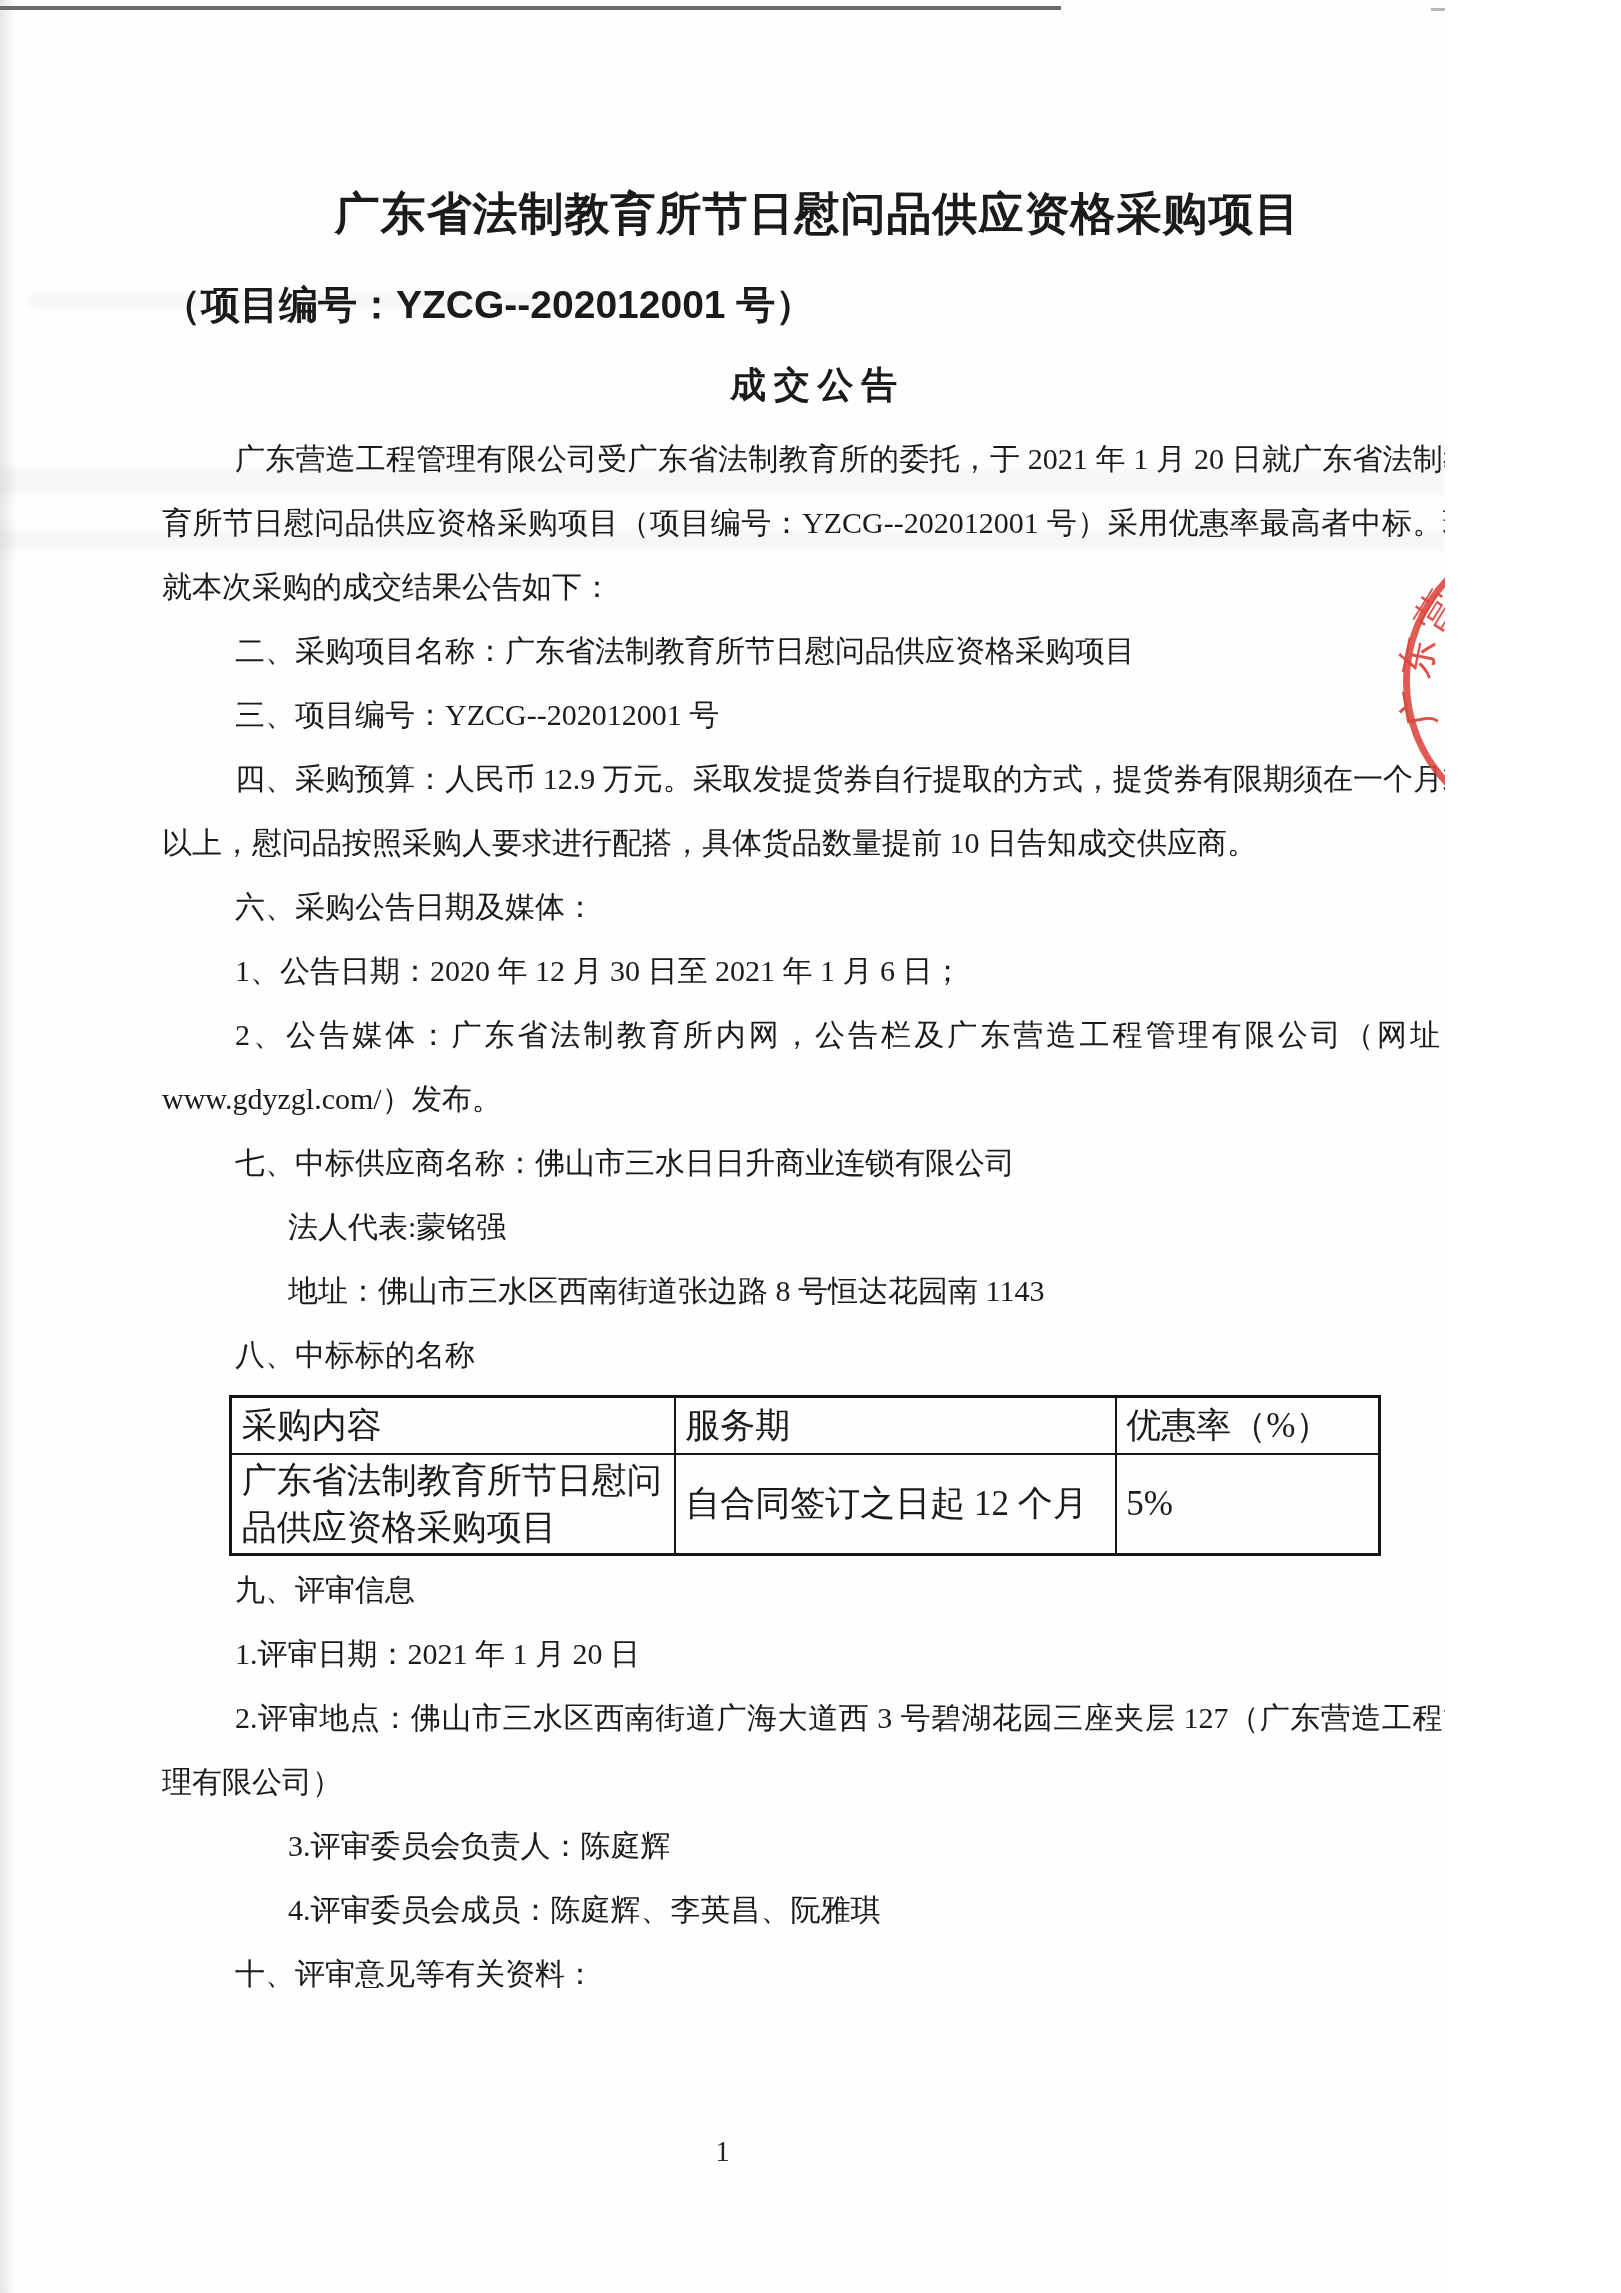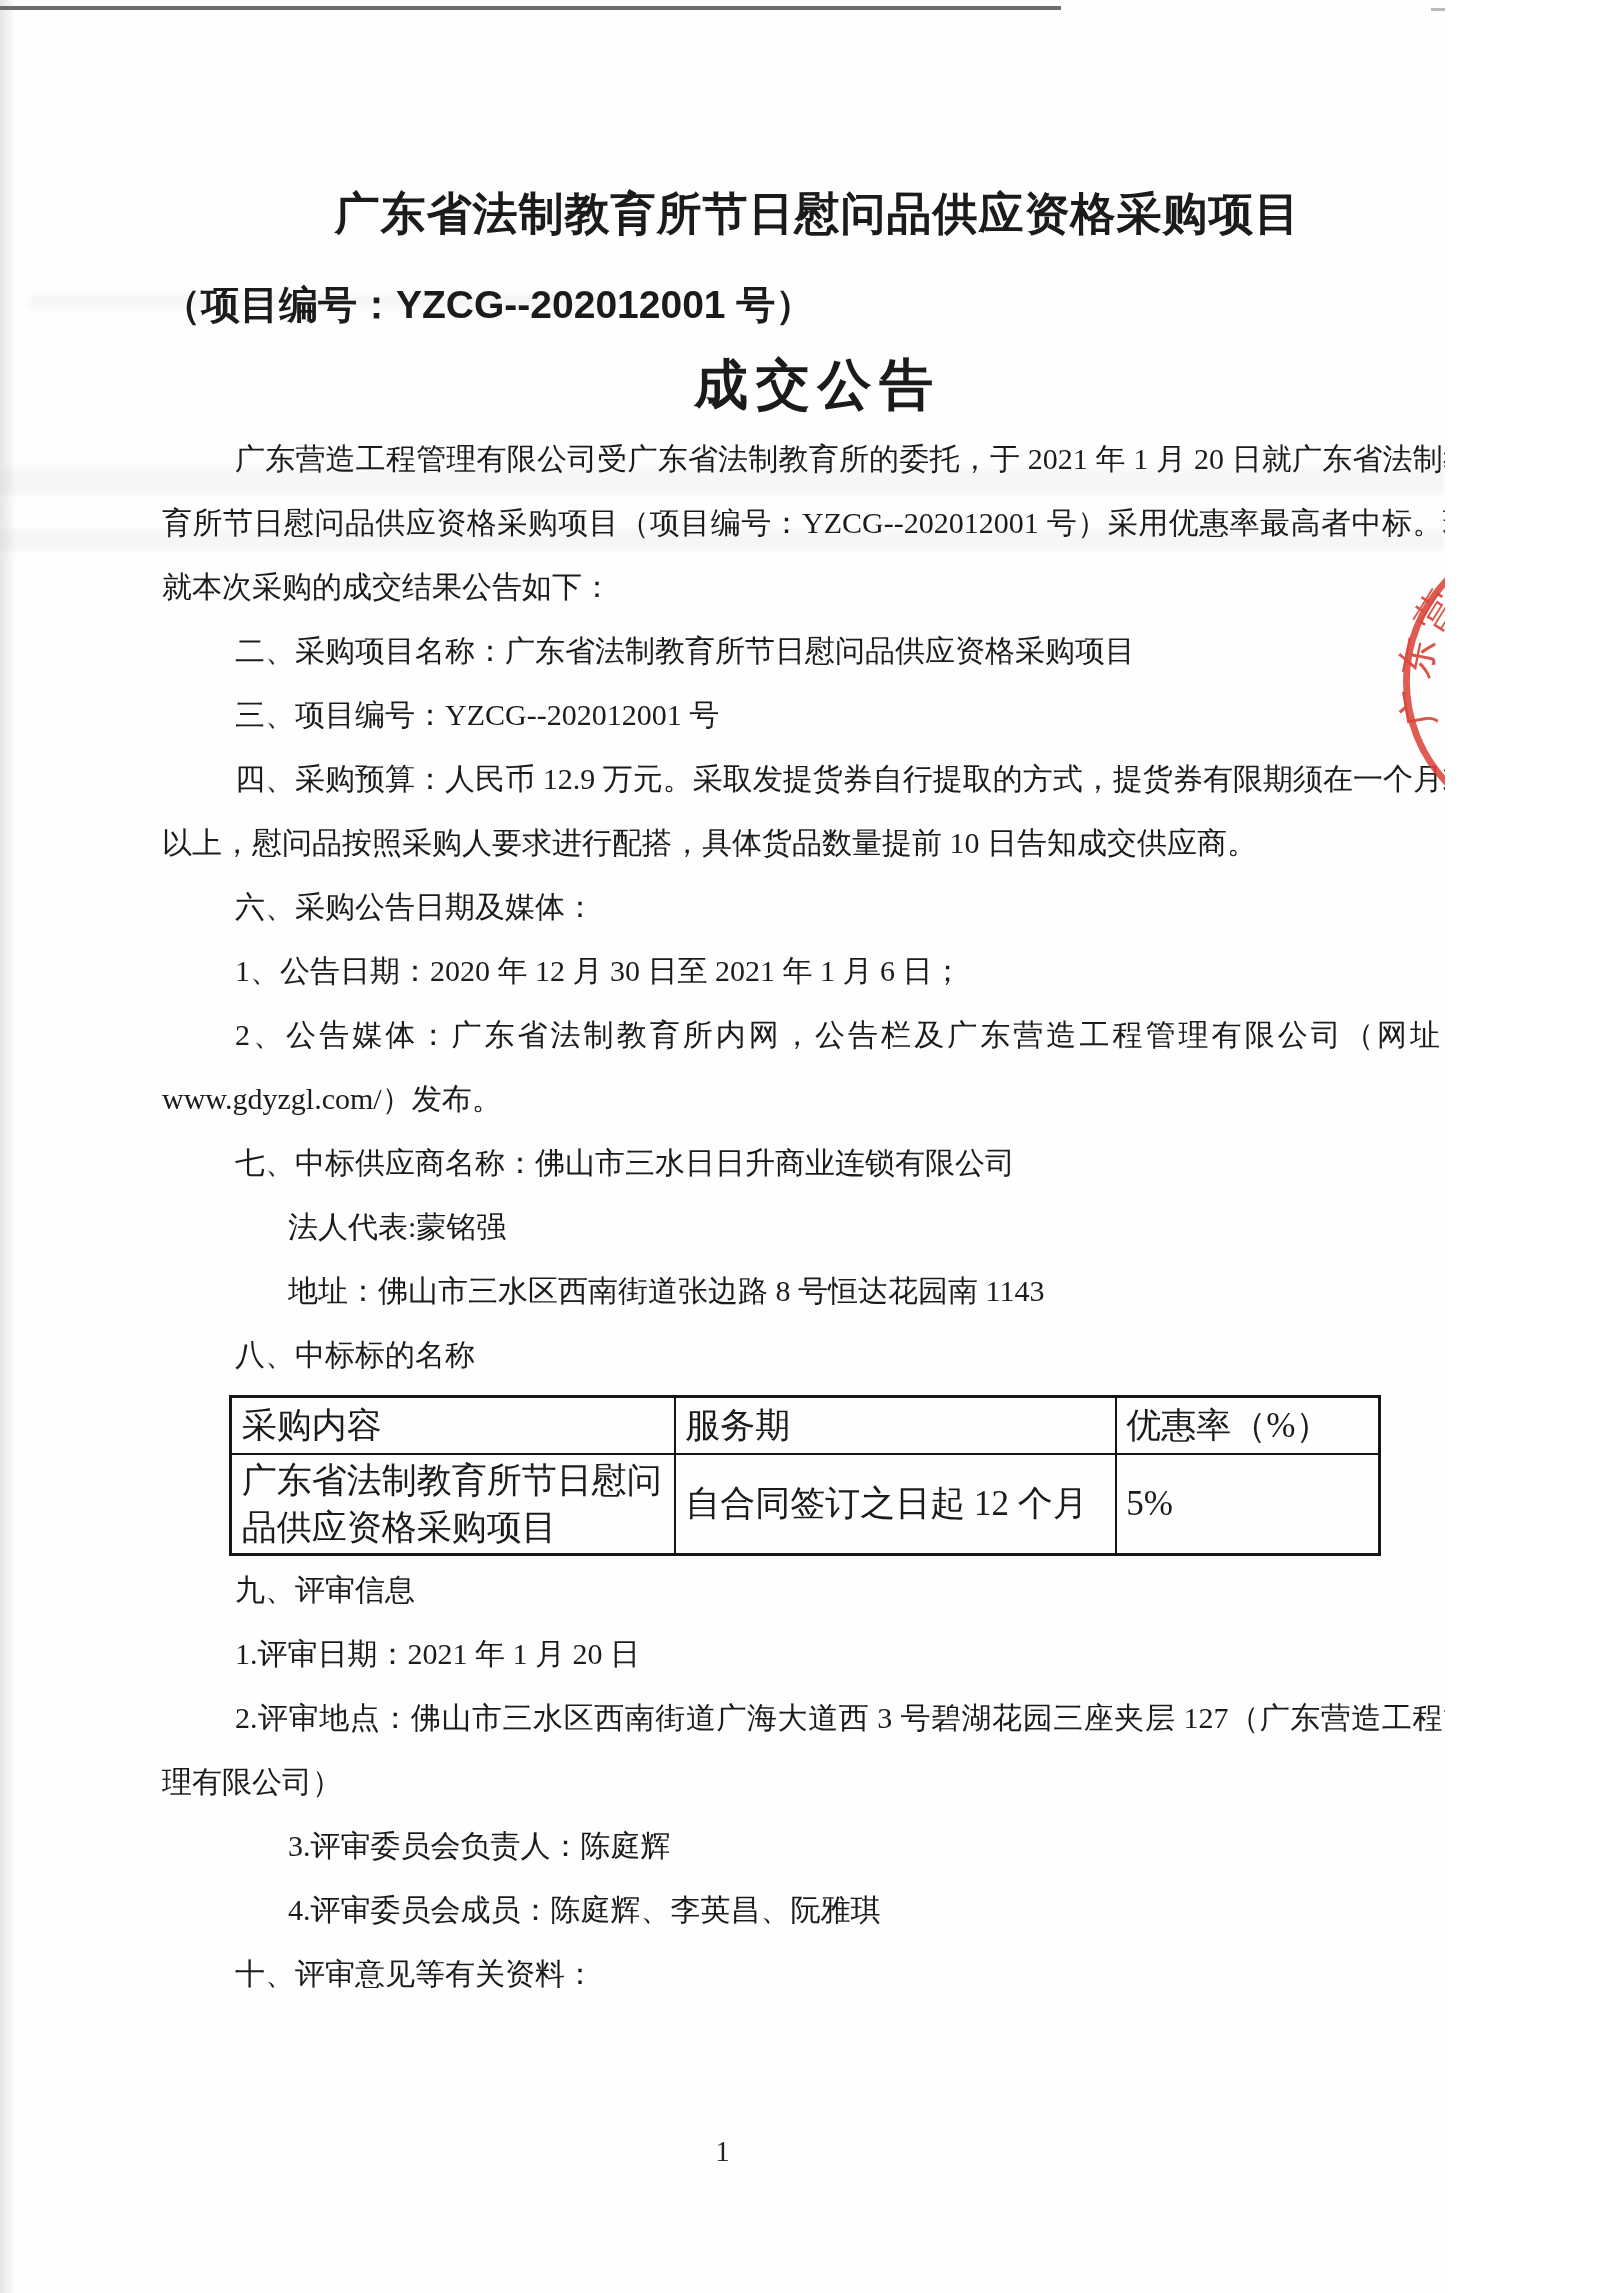--- a/index.html
+++ b/index.html
@@ -42,21 +42,21 @@
     font-size:45px; line-height:51px; font-weight:bold; letter-spacing:1px;
   }
   .subtitle {
     margin:43px 0 0 0; 
     font-family:"Liberation Sans", sans-serif;
     font-size:39px; line-height:45px; font-weight:bold;
   }
   .announce {
     margin:27.4px 0 0 0; text-align:center;
     font-family:"Liberation Sans", sans-serif;
-    font-size:54px; line-height:61px; font-weight:bold; letter-spacing:7.8px;
+    font-size:36px; line-height:61px; font-weight:bold; letter-spacing:7.8px;
   }
   .bodytext { margin-top:11.8px; }
   .bodytext p {
     margin:0; font-size:30px; line-height:64px;
     text-align:justify; text-justify:inter-character;
   }
   p.para { text-indent:73px; }
   p.sub  { text-indent:126px; }
 
   table.award {

